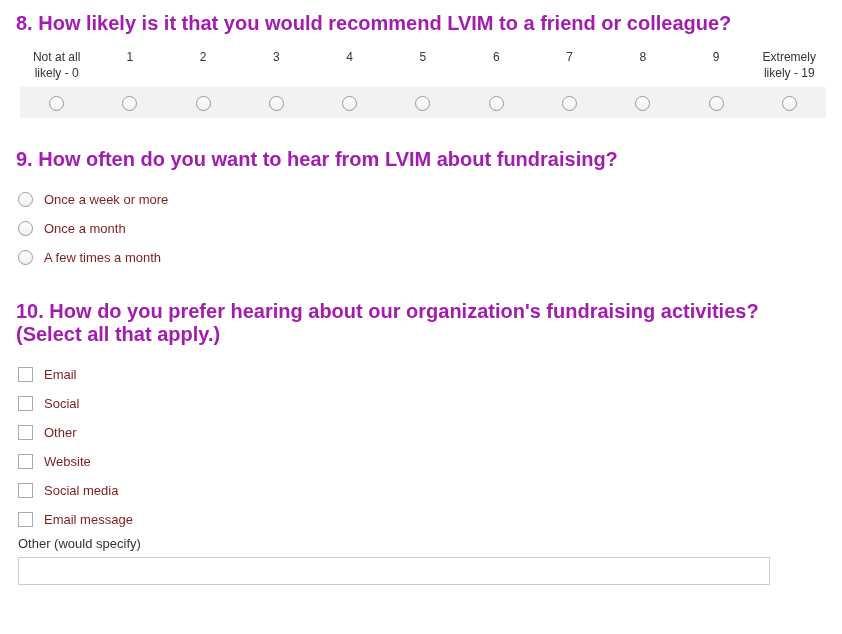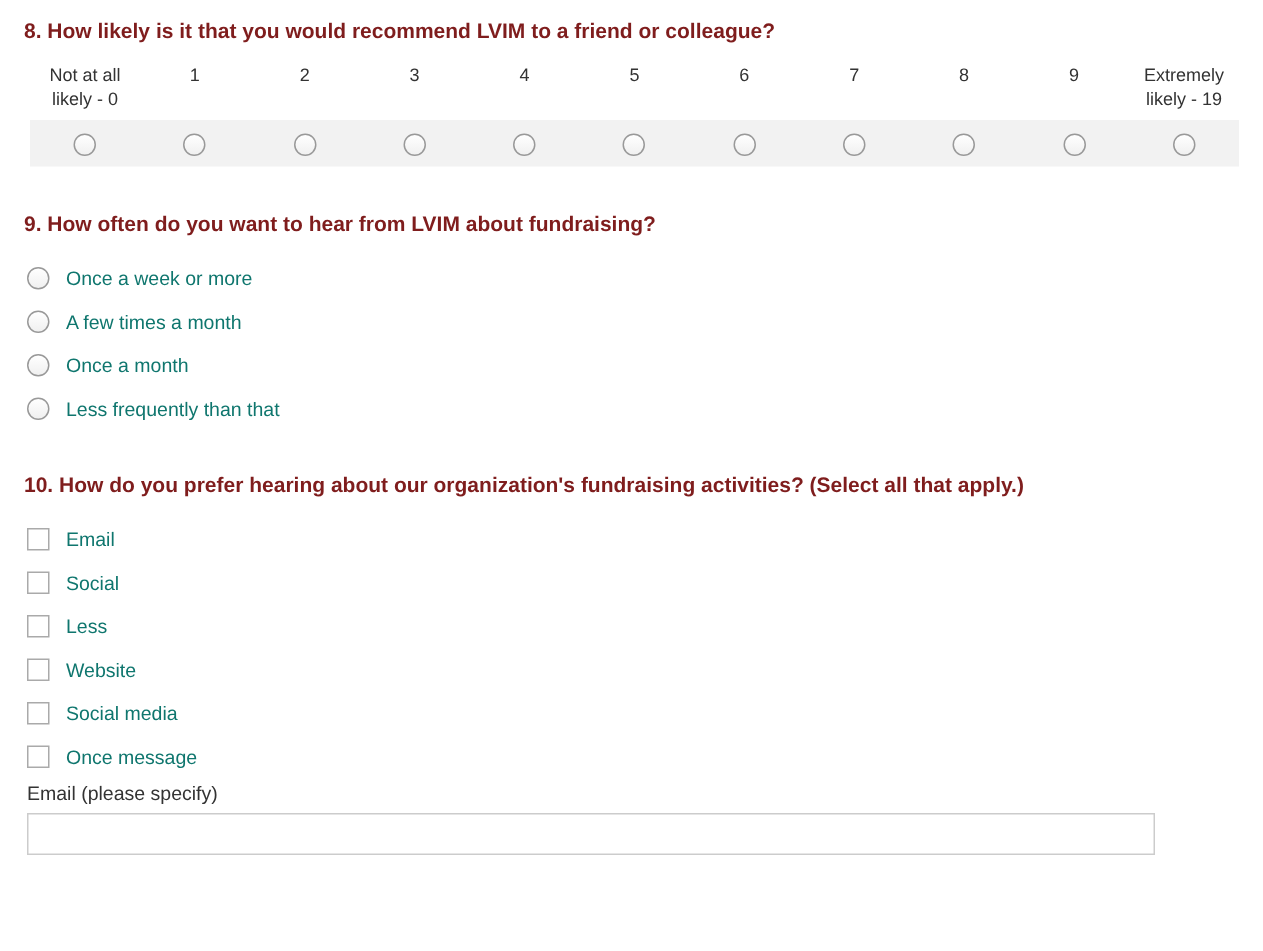--- a/index.html
+++ b/index.html
@@ -7,23 +7,23 @@
     font-family: "Helvetica Neue", Helvetica, Arial, sans-serif;
     font-size: 13px;
     color: #333;
     margin: 0;
     padding: 12px 16px 20px 16px;
     width: 842px;
     background: #fff;
   }
   .question-title {
     font-weight: bold;
-    font-size: 14px;
+    font-size: 20px;
     margin: 0 0 14px 0;
-    color: #7f1d1d;
+    color: #a21caf;
   }
   .q8-scale {
     margin-left: 4px;
     margin-bottom: 30px;
   }
   .scale-header, .scale-row {
     display: flex;
   }
   .scale-cell {
     flex: 1 1 0;
@@ -73,21 +73,21 @@
     width: 15px;
     height: 15px;
     border: 1px solid #aaa;
     background: #fff;
     flex: 0 0 15px;
     margin-right: 11px;
     cursor: pointer;
   }
   .option-label {
     font-size: 13px;
-    color: #0f766e;
+    color: #7f1d1d;
   }
   .other-label {
     font-size: 13px;
     color: #333;
     margin: 2px 0 6px 2px;
   }
   .other-input {
     width: 752px;
     height: 28px;
     border: 1px solid #ccc;
@@ -134,53 +134,49 @@
 </div>
 
 <div class="question-title">9. How often do you want to hear from LVIM about fundraising?</div>
 <div class="option-list">
   <div class="option-row">
     <span class="option-radio"></span>
     <span class="option-label">Once a week or more</span>
   </div>
   <div class="option-row">
     <span class="option-radio"></span>
-    <span class="option-label">A few times a month</span>
-  </div>
-  <div class="option-row">
-    <span class="option-radio"></span>
     <span class="option-label">Once a month</span>
   </div>
   <div class="option-row">
     <span class="option-radio"></span>
-    <span class="option-label">Less frequently than that</span>
+    <span class="option-label">A few times a month</span>
   </div>
 </div>
 
 <div class="question-title">10. How do you prefer hearing about our organization's fundraising activities? (Select all that apply.)</div>
 <div class="option-list" style="margin-bottom:0;">
   <div class="option-row">
     <span class="option-check"></span>
     <span class="option-label">Email</span>
   </div>
   <div class="option-row">
     <span class="option-check"></span>
     <span class="option-label">Social</span>
   </div>
   <div class="option-row">
     <span class="option-check"></span>
-    <span class="option-label">Less</span>
+    <span class="option-label">Other</span>
   </div>
   <div class="option-row">
     <span class="option-check"></span>
     <span class="option-label">Website</span>
   </div>
   <div class="option-row">
     <span class="option-check"></span>
     <span class="option-label">Social media</span>
   </div>
   <div class="option-row">
     <span class="option-check"></span>
-    <span class="option-label">Once message</span>
+    <span class="option-label">Email message</span>
   </div>
 </div>
-<div class="other-label">Email (please specify)</div>
+<div class="other-label">Other (would specify)</div>
 <input type="text" class="other-input" value="" style="">
 
 </body></html>

